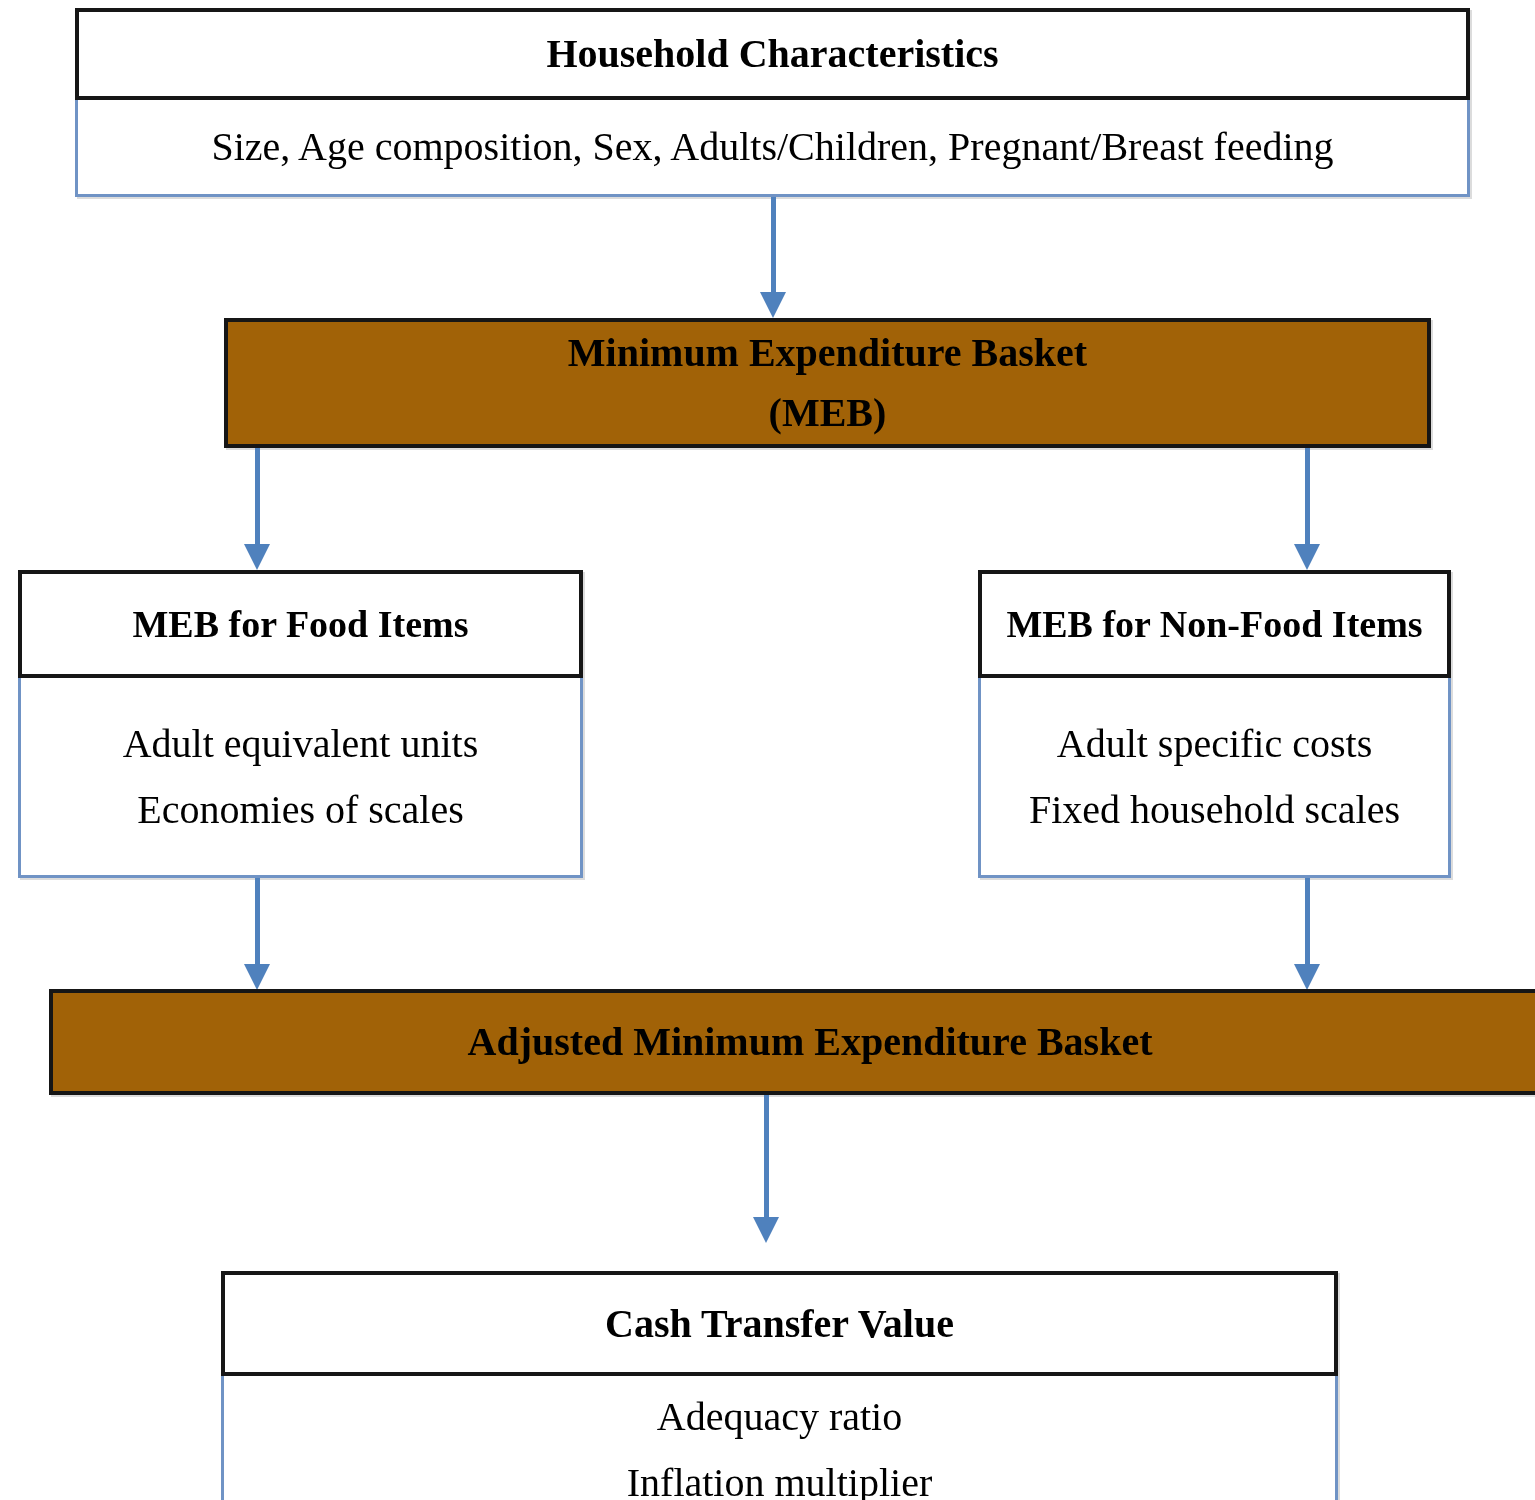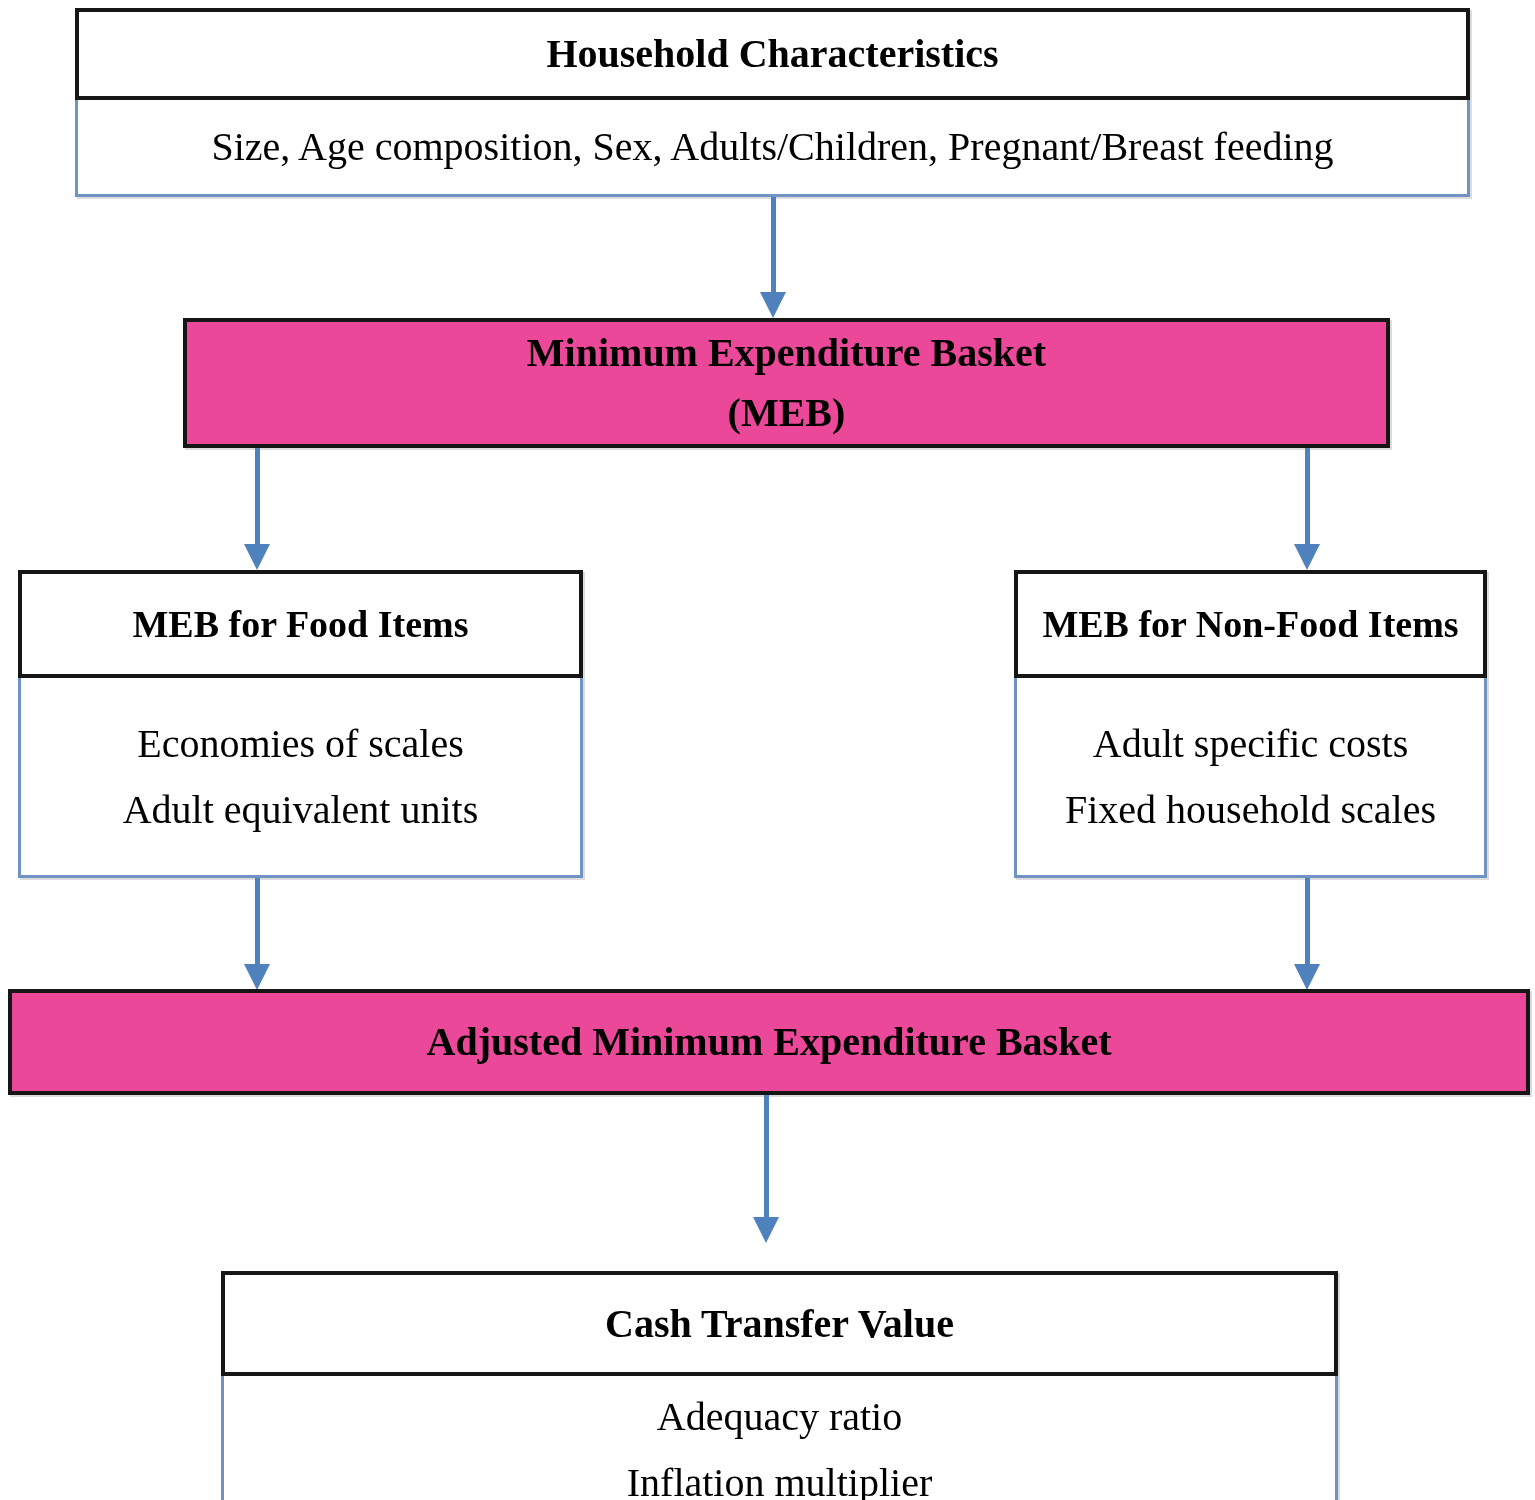--- a/index.html
+++ b/index.html
@@ -36,27 +36,28 @@
     flex-direction: column;
     align-items: center;
     justify-content: center;
     text-align: center;
     box-shadow: 2px 2px 0 rgba(130,130,130,0.28);
   }
   .box-solo {
     position: absolute;
     box-sizing: border-box;
     border: 4px solid var(--black-border, #161616);
-    background: #ec4899;
+    background: #a16207;
     display: flex;
     flex-direction: column;
     align-items: center;
     justify-content: center;
     text-align: center;
     box-shadow: 2px 2px 0 rgba(130,130,130,0.28);
+    margin-left: 41px;
   }
   .t-bold {
     font-weight: 700;
     font-size: 40px;
     line-height: 48px;
   }
   .t-bold-sm {
     font-weight: 700;
     font-size: 38px;
     line-height: 46px;
@@ -124,26 +125,26 @@
   <div class="arrow" style="left:1294px; top:448px; height:122px;">
     <div class="stem"></div>
     <div class="head"></div>
   </div>
 
   <div class="module" style="left:10px; top:570px; width:565px;padding-left:8px;">
     <div class="hdr" style="height:108px;">
       <span class="t-bold-sm">MEB for Food Items</span>
     </div>
     <div class="bdy" style="height:200px;">
+      <div class="t-line">Adult equivalent units</div>
       <div class="t-line">Economies of scales</div>
-      <div class="t-line">Adult equivalent units</div>
     </div>
   </div>
 
-  <div class="module" style="left:978px; top:570px; width:473px;margin-left:36px;">
+  <div class="module" style="left:978px; top:570px; width:473px;">
     <div class="hdr" style="height:108px;">
       <span class="t-bold-sm">MEB for Non-Food Items</span>
     </div>
     <div class="bdy" style="height:200px;">
       <div class="t-line">Adult specific costs</div>
       <div class="t-line">Fixed household scales</div>
     </div>
   </div>
 
   <div class="arrow" style="left:244px; top:878px; height:112px;">

